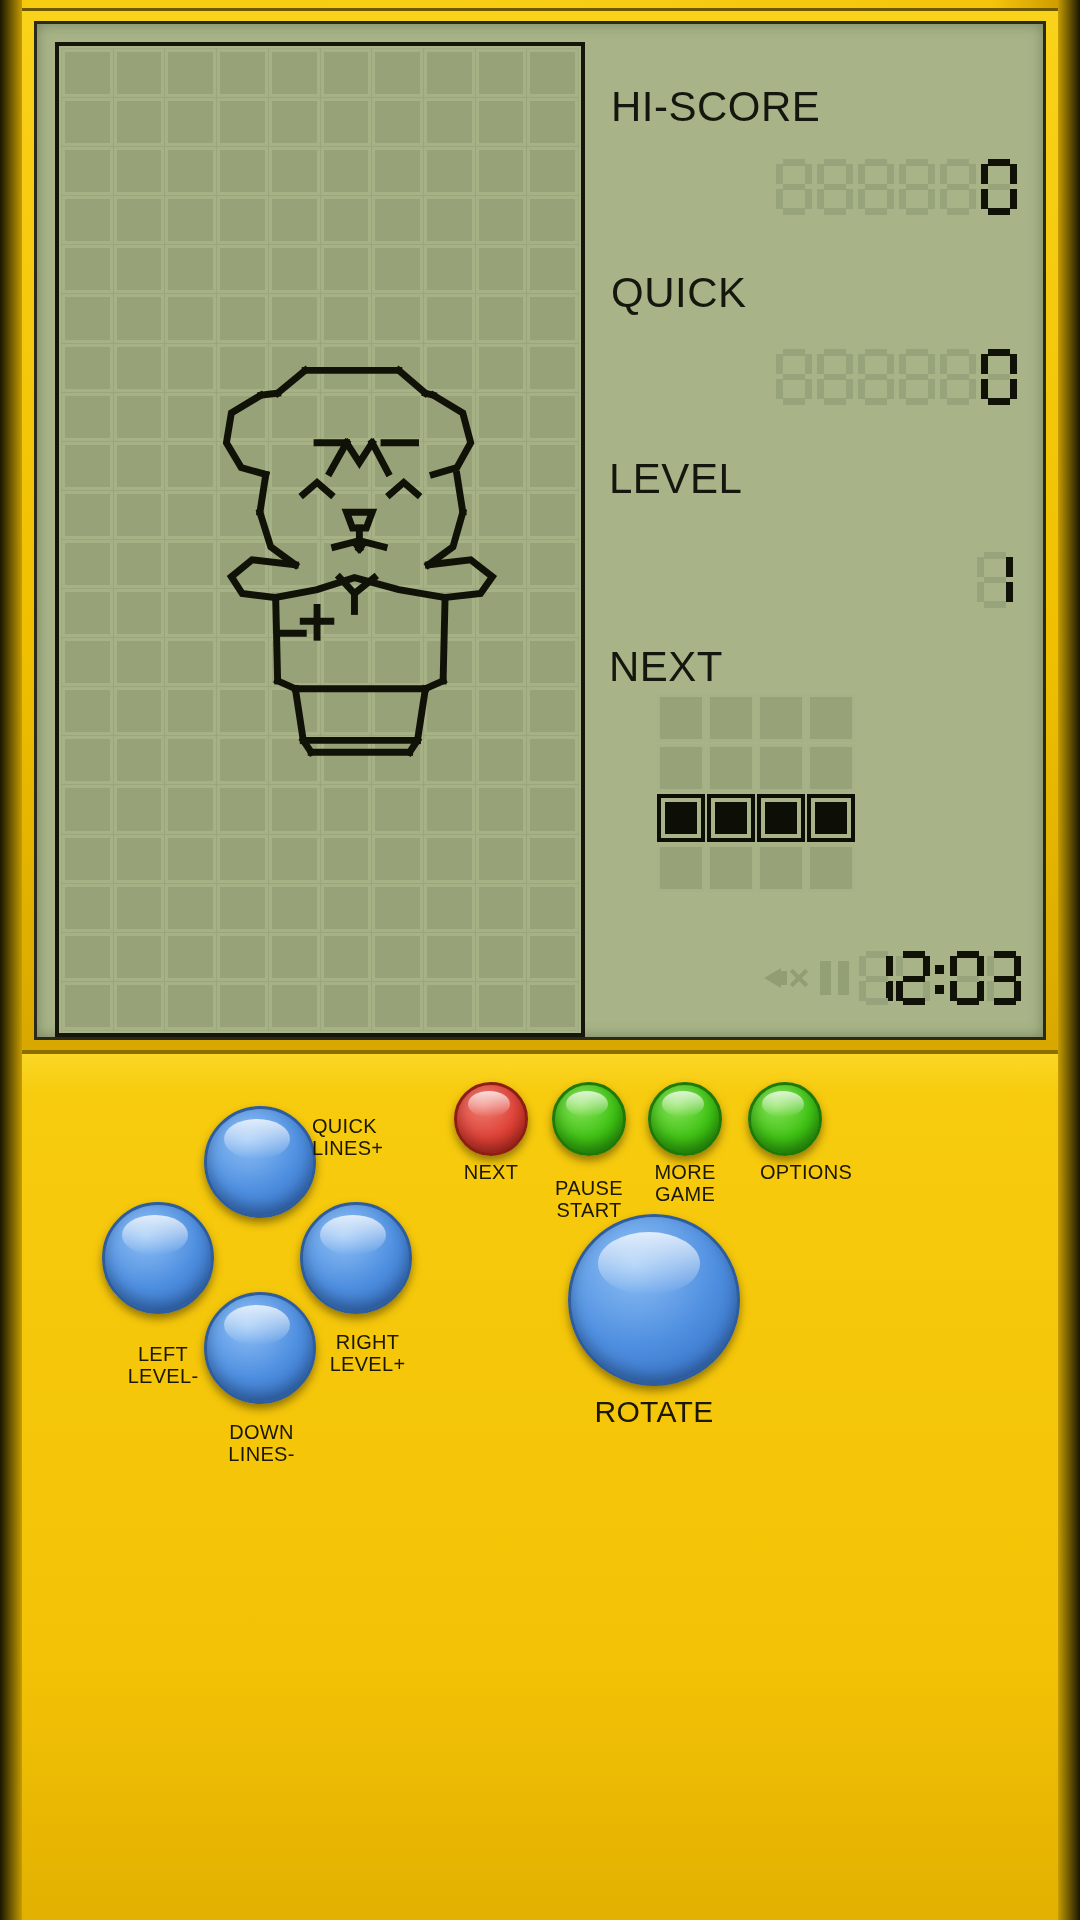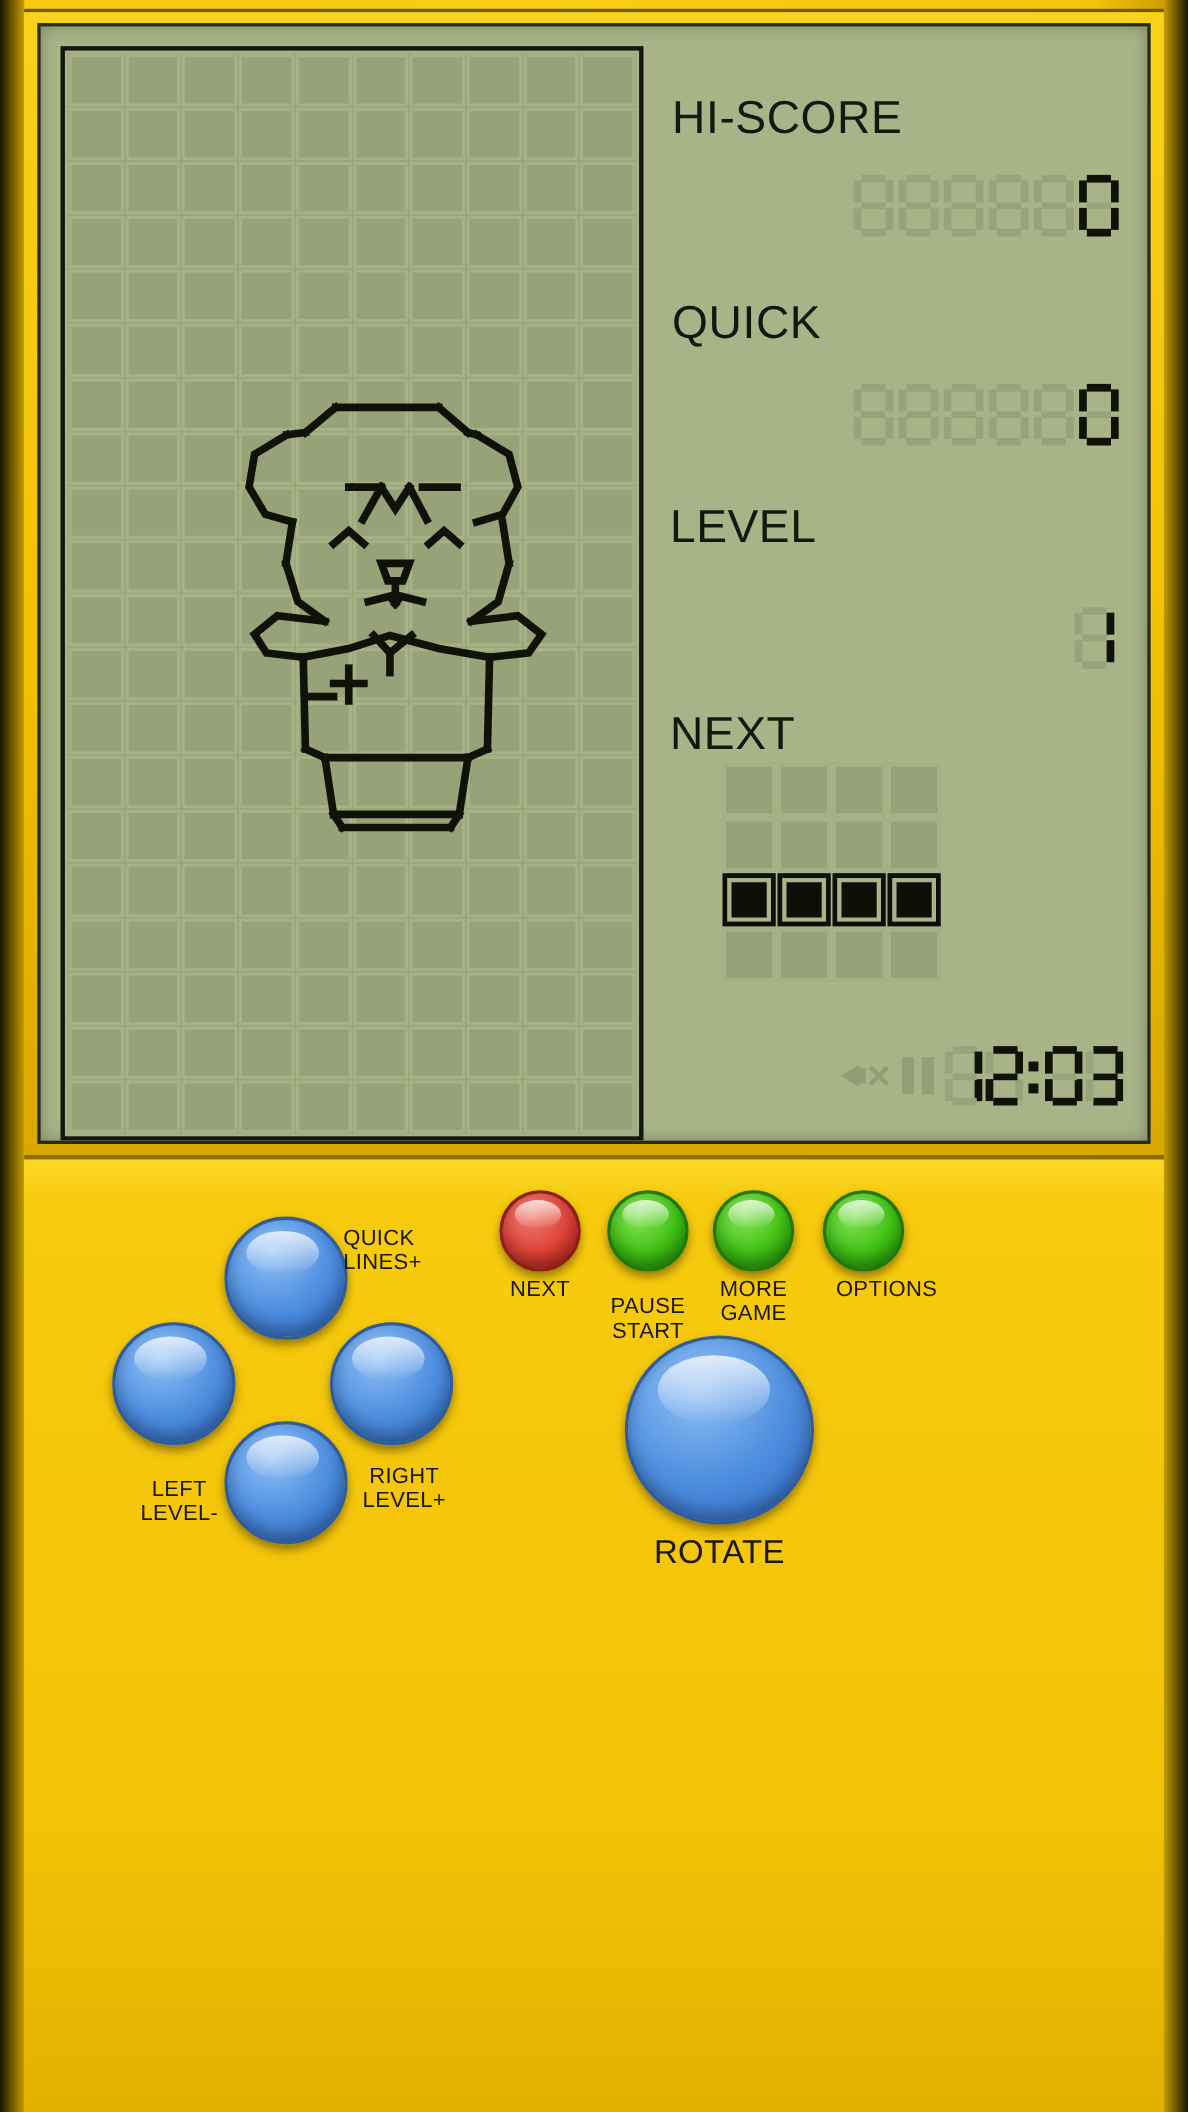--- a/index.html
+++ b/index.html
@@ -668,20 +668,22 @@
 
     <div class="btn blue" style="left:80px; top:148px; width:112px; height:112px;"></div>
     <div class="lbl" style="left:56px; top:278px; width:170px;margin-top:12px;">LEFT
 LEVEL-</div>
 
     <div class="btn blue" style="left:278px; top:148px; width:112px; height:112px;"></div>
     <div class="lbl" style="left:258px; top:278px; width:175px;">RIGHT
 LEVEL+</div>
 
     <div class="btn blue" style="left:182px; top:238px; width:112px; height:112px;"></div>
+    <div class="lbl" style="left:152px; top:368px; width:175px;">DOWN
+LINES-</div>
 
     <div class="btn red" style="left:432px; top:28px; width:74px; height:74px;"></div>
     <div class="lbl" style="left:399px; top:108px; width:140px;">NEXT</div>
 
     <div class="btn green" style="left:530px; top:28px; width:74px; height:74px;"></div>
     <div class="lbl" style="left:497px; top:124px; width:140px;">PAUSE
 START</div>
 
     <div class="btn green" style="left:626px; top:28px; width:74px; height:74px;"></div>
     <div class="lbl" style="left:593px; top:108px; width:140px;">MORE

